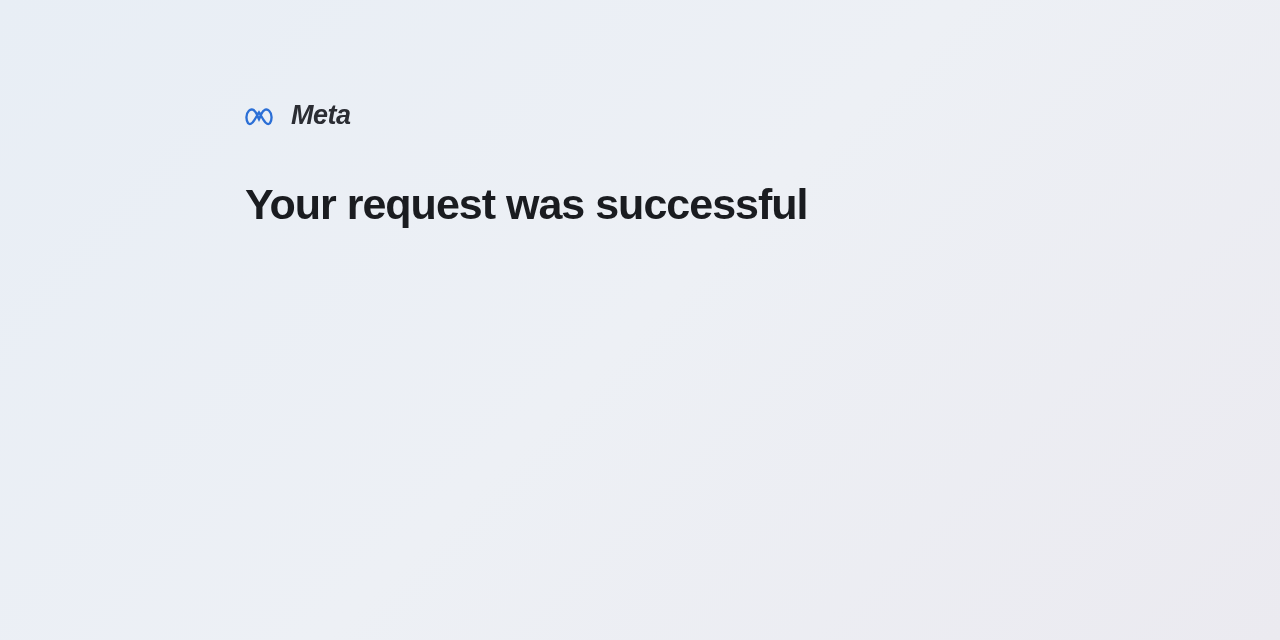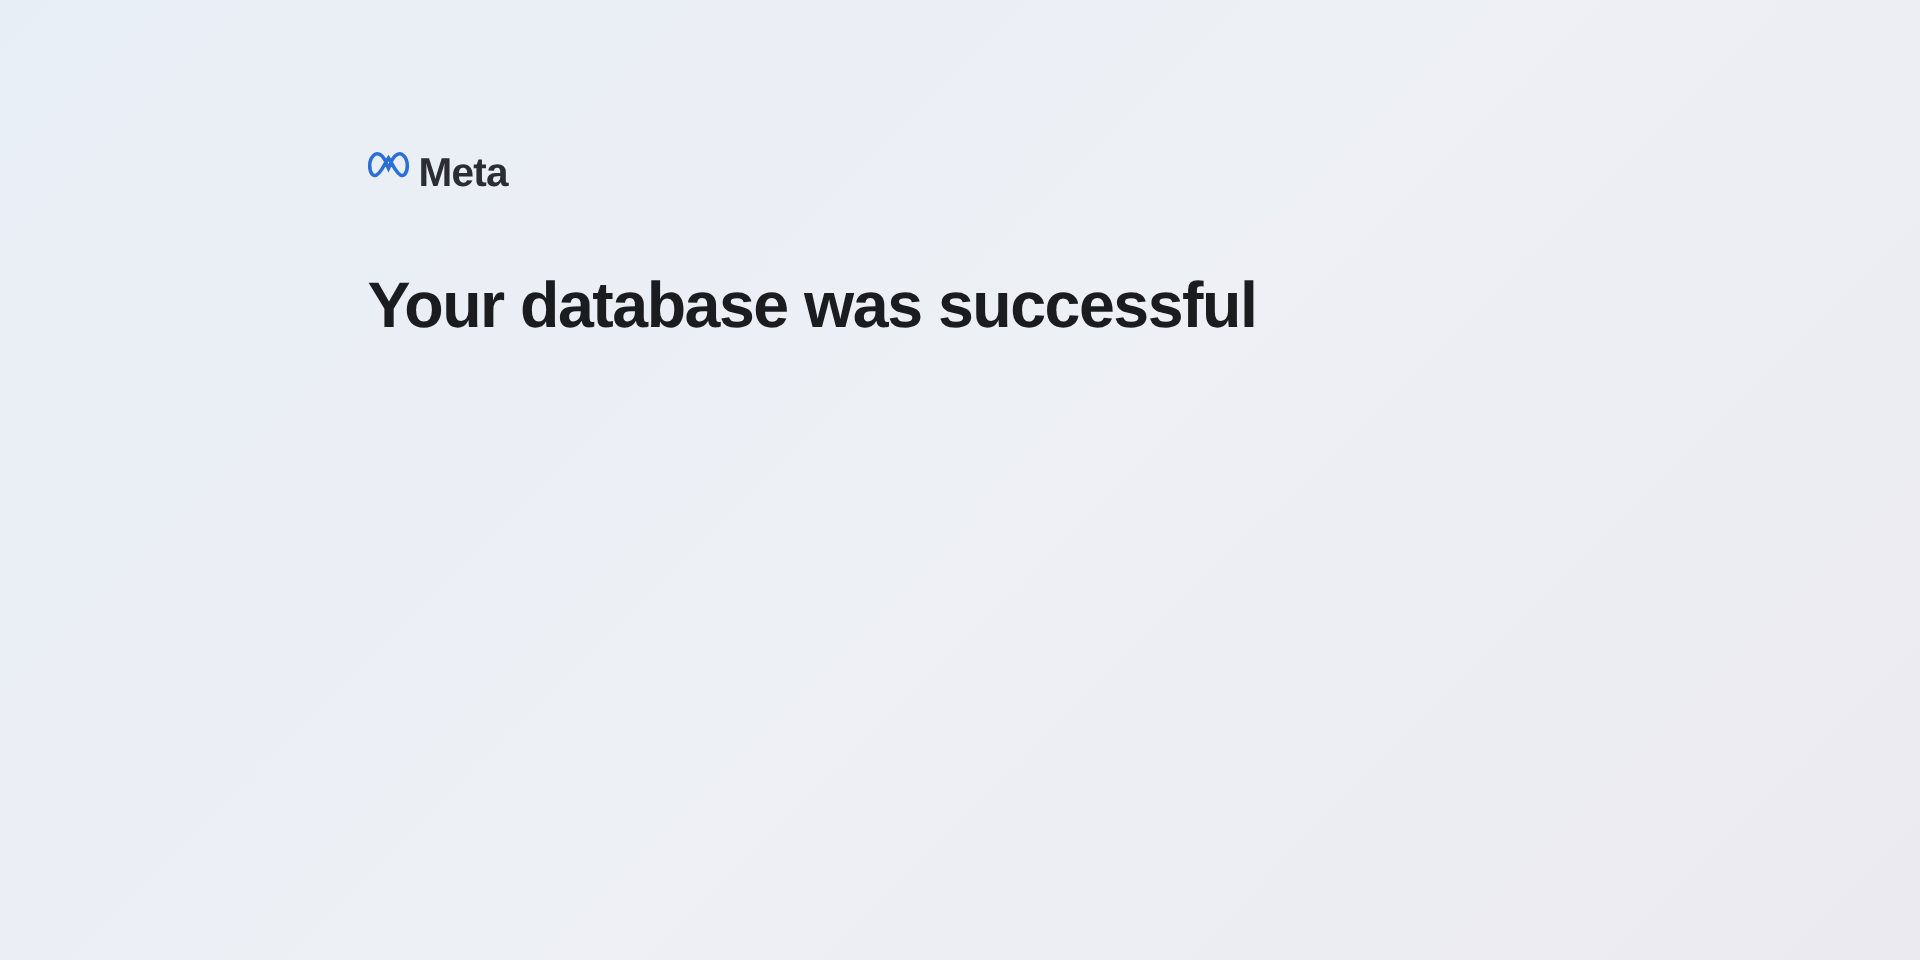--- a/index.html
+++ b/index.html
@@ -14,23 +14,24 @@
       height: 640px;
       overflow: hidden;
     }
     .container {
       padding-left: 245px;
       padding-top: 100px;
       max-width: 1100px;
     }
     .brand {
       display: flex;
-      align-items: flex-start;
-      gap: 6px;
+      align-items: flex-end;
+      gap: 18px;
       margin-bottom: 50px;
+      font-style: italic;
     }
     .brand-icon {
       width: 28px;
       height: 20px;
     }
     .brand-text {
       font-size: 27px;
       font-weight: 600;
       color: #2b2d33;
       letter-spacing: -0.5px;
@@ -69,15 +70,15 @@
 <div class="container">
   <div class="brand">
     <span>
       <svg class="brand-icon" viewBox="0 0 36 24" fill="none">
         <path d="M 4 20 C 1 16 1 8 5 4 C 8 1 12 2 15 8 C 16 10 17 13 18 15 C 19 13 20 10 21 8 C 24 2 28 1 31 4 C 35 8 35 16 32 20 C 30 22 27 21 24 16 C 22 13 20 9 18 6 C 16 9 14 13 12 16 C 9 21 6 22 4 20 Z" stroke="#2b6fd6" stroke-width="3" fill="none" stroke-linecap="round"></path>
       </svg>
     </span>
     <span class="brand-text">Meta</span>
   </div>
 
-  <h1 class="heading">Your database was successful</h1>
+  <h1 class="heading">Your request was successful</h1>
 
 </div>
 
 </body></html>

